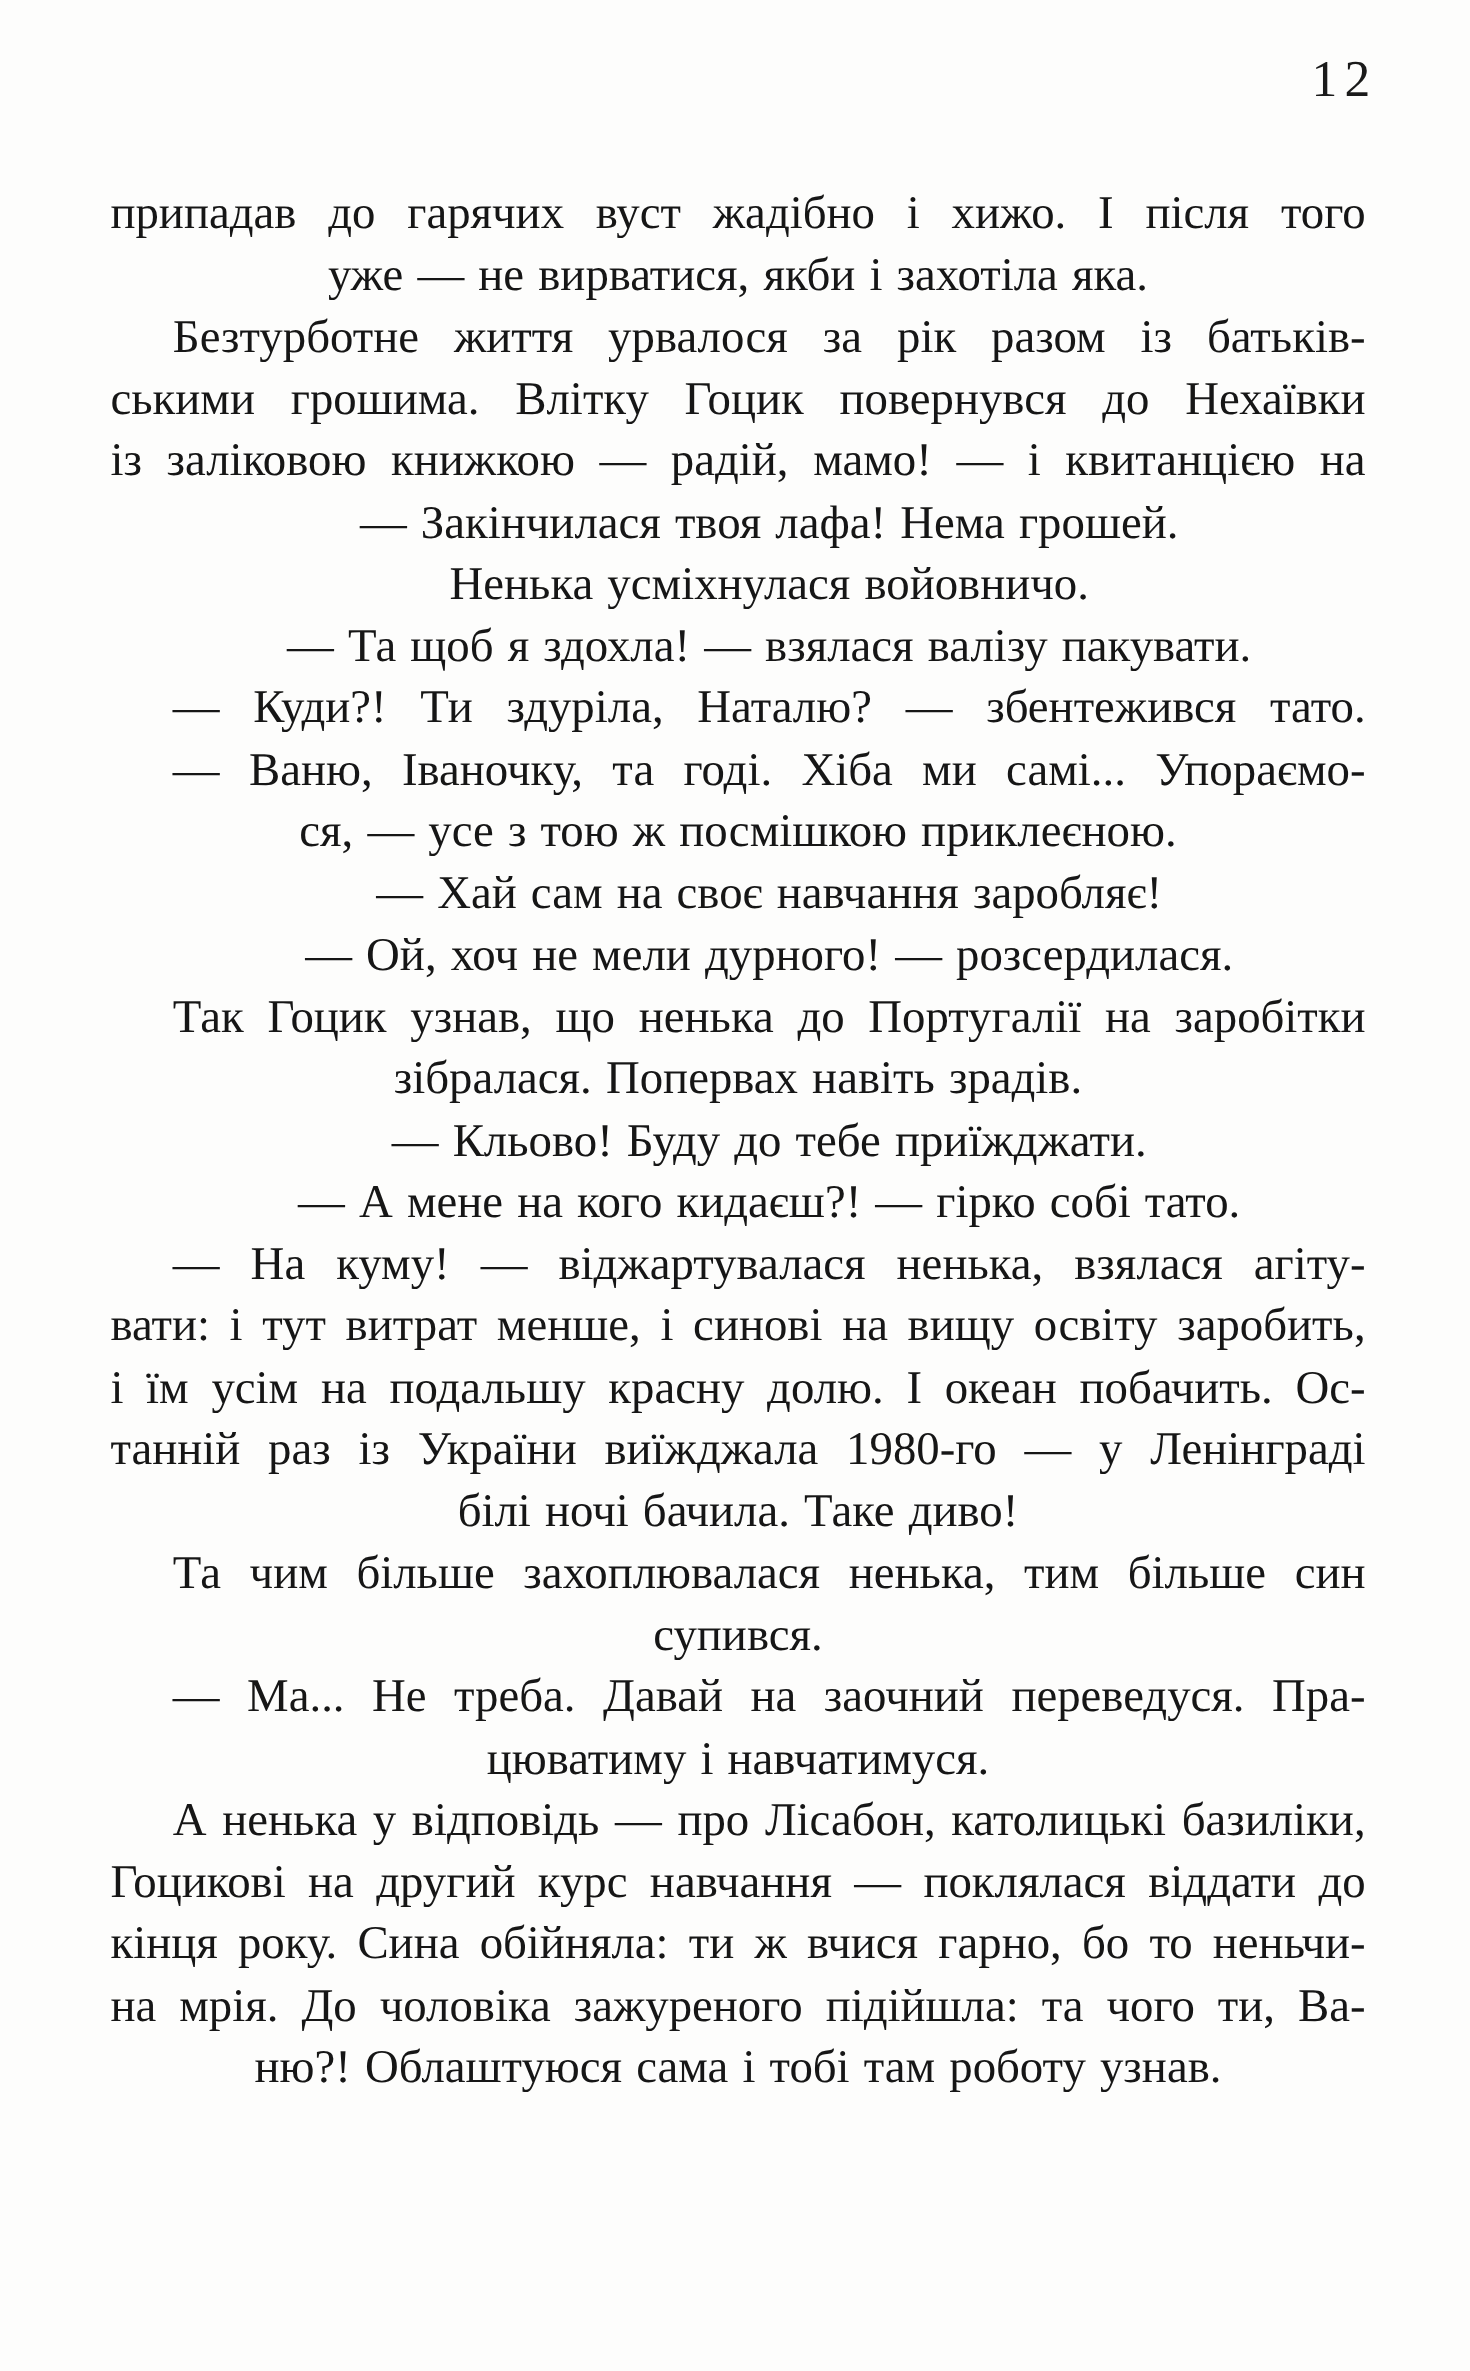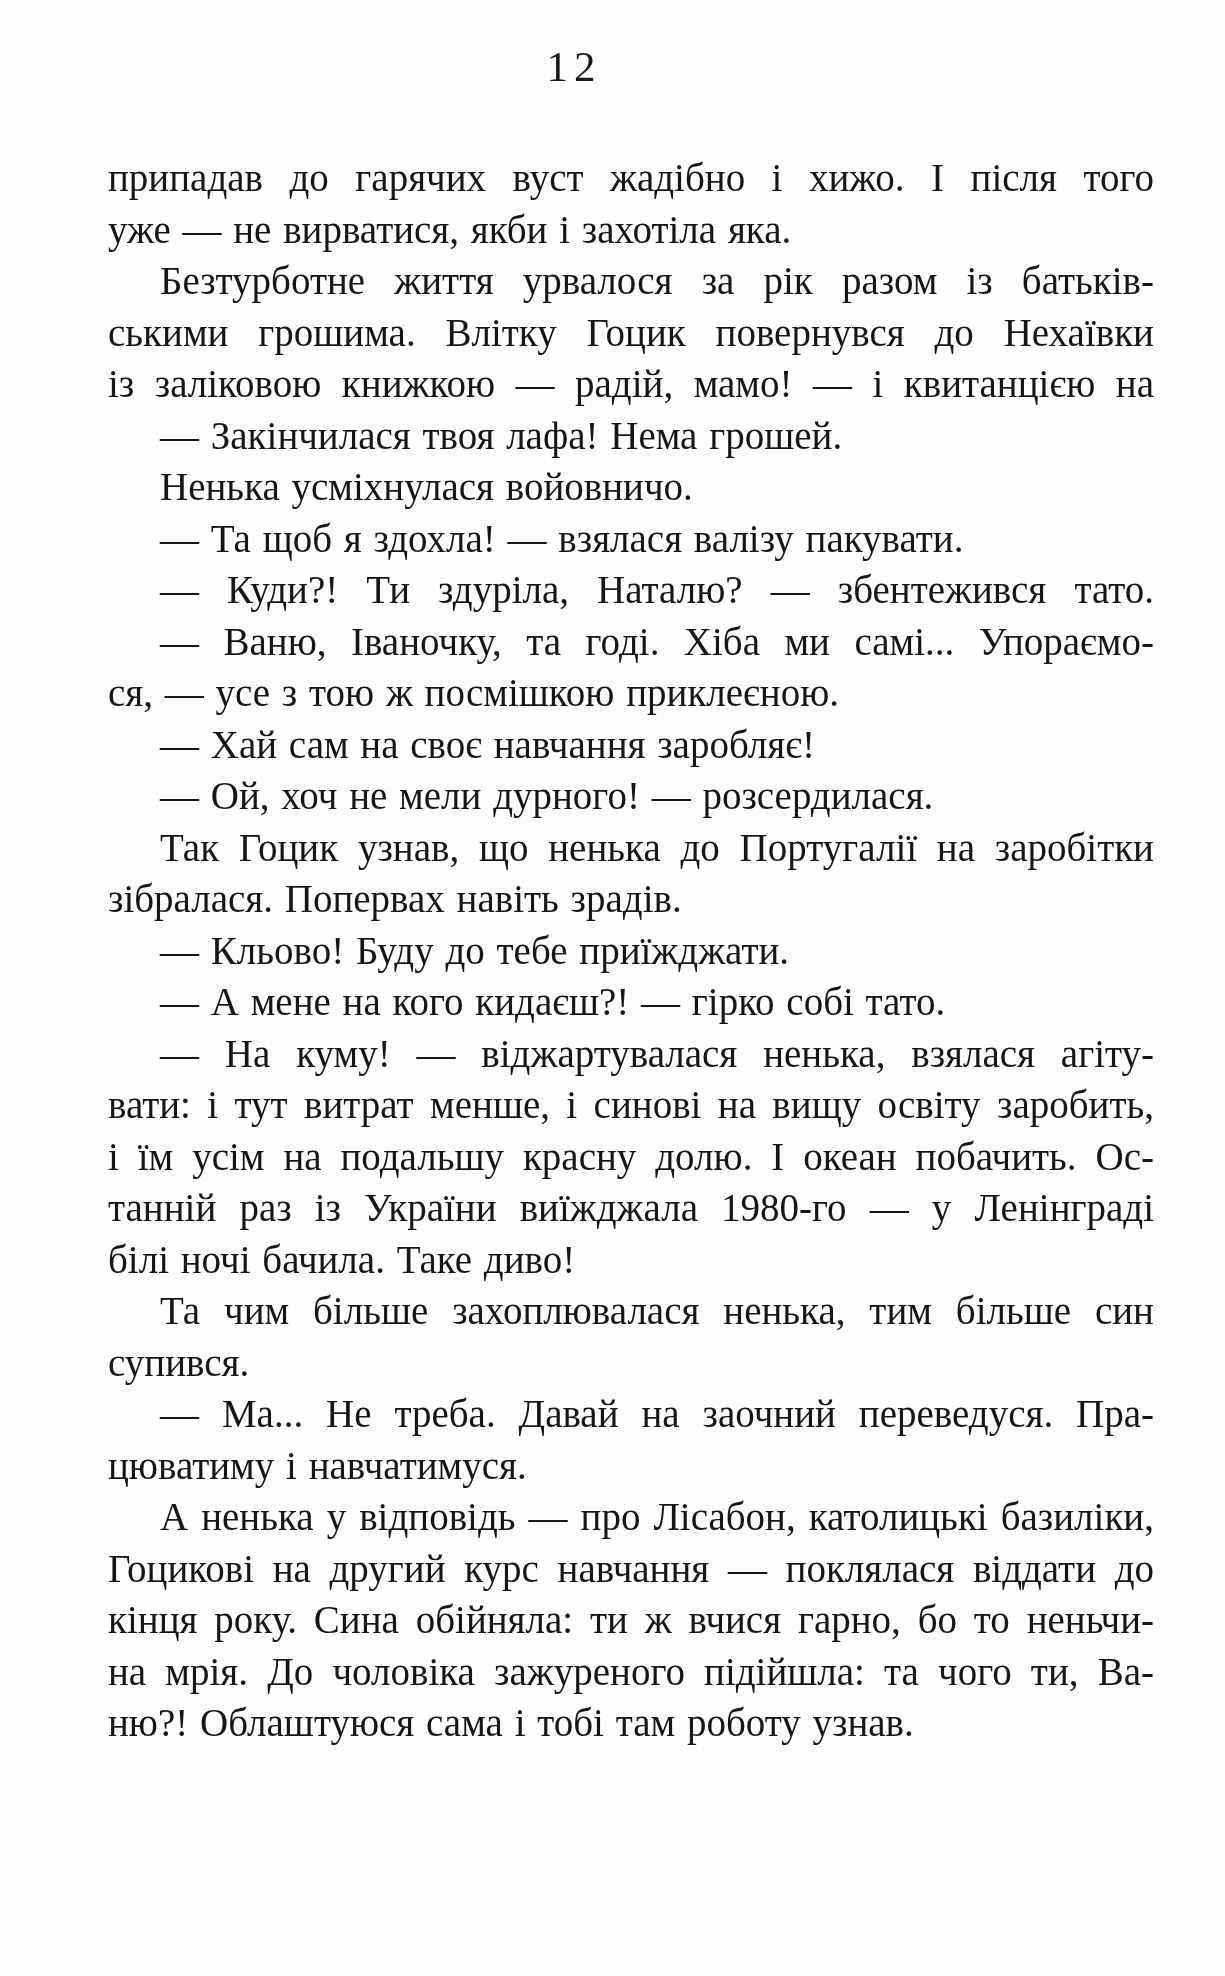--- a/index.html
+++ b/index.html
@@ -14,37 +14,36 @@
     background: #fdfdfc;
     color: #141414;
     font-family: "Liberation Serif", "DejaVu Serif", serif;
     overflow: hidden;
   }
   .page-number {
     position: absolute;
     top: 42px;
     left: 0;
     width: 1148px; 
-    text-align: center;
+    text-align: right;
     font-size: 43px;
     letter-spacing: 6px;
     color: #1a1a1a;
   }
   .text-block {
     position: absolute;
     top: 152px;
     left: 92px;
     width: 1046px;
-    margin-left: 16px;
   }
   .line {
     font-size: 39px;
     line-height: 51.5px;
     height: 51.5px;
-    text-align: left;
+    text-align: center;
     word-spacing: 2px;
     color: #161616;
   }
   .line.just {
     text-align: justify;
     text-align-last: justify;
   }
   .line.indent {
     padding-left: 52px;
   }

